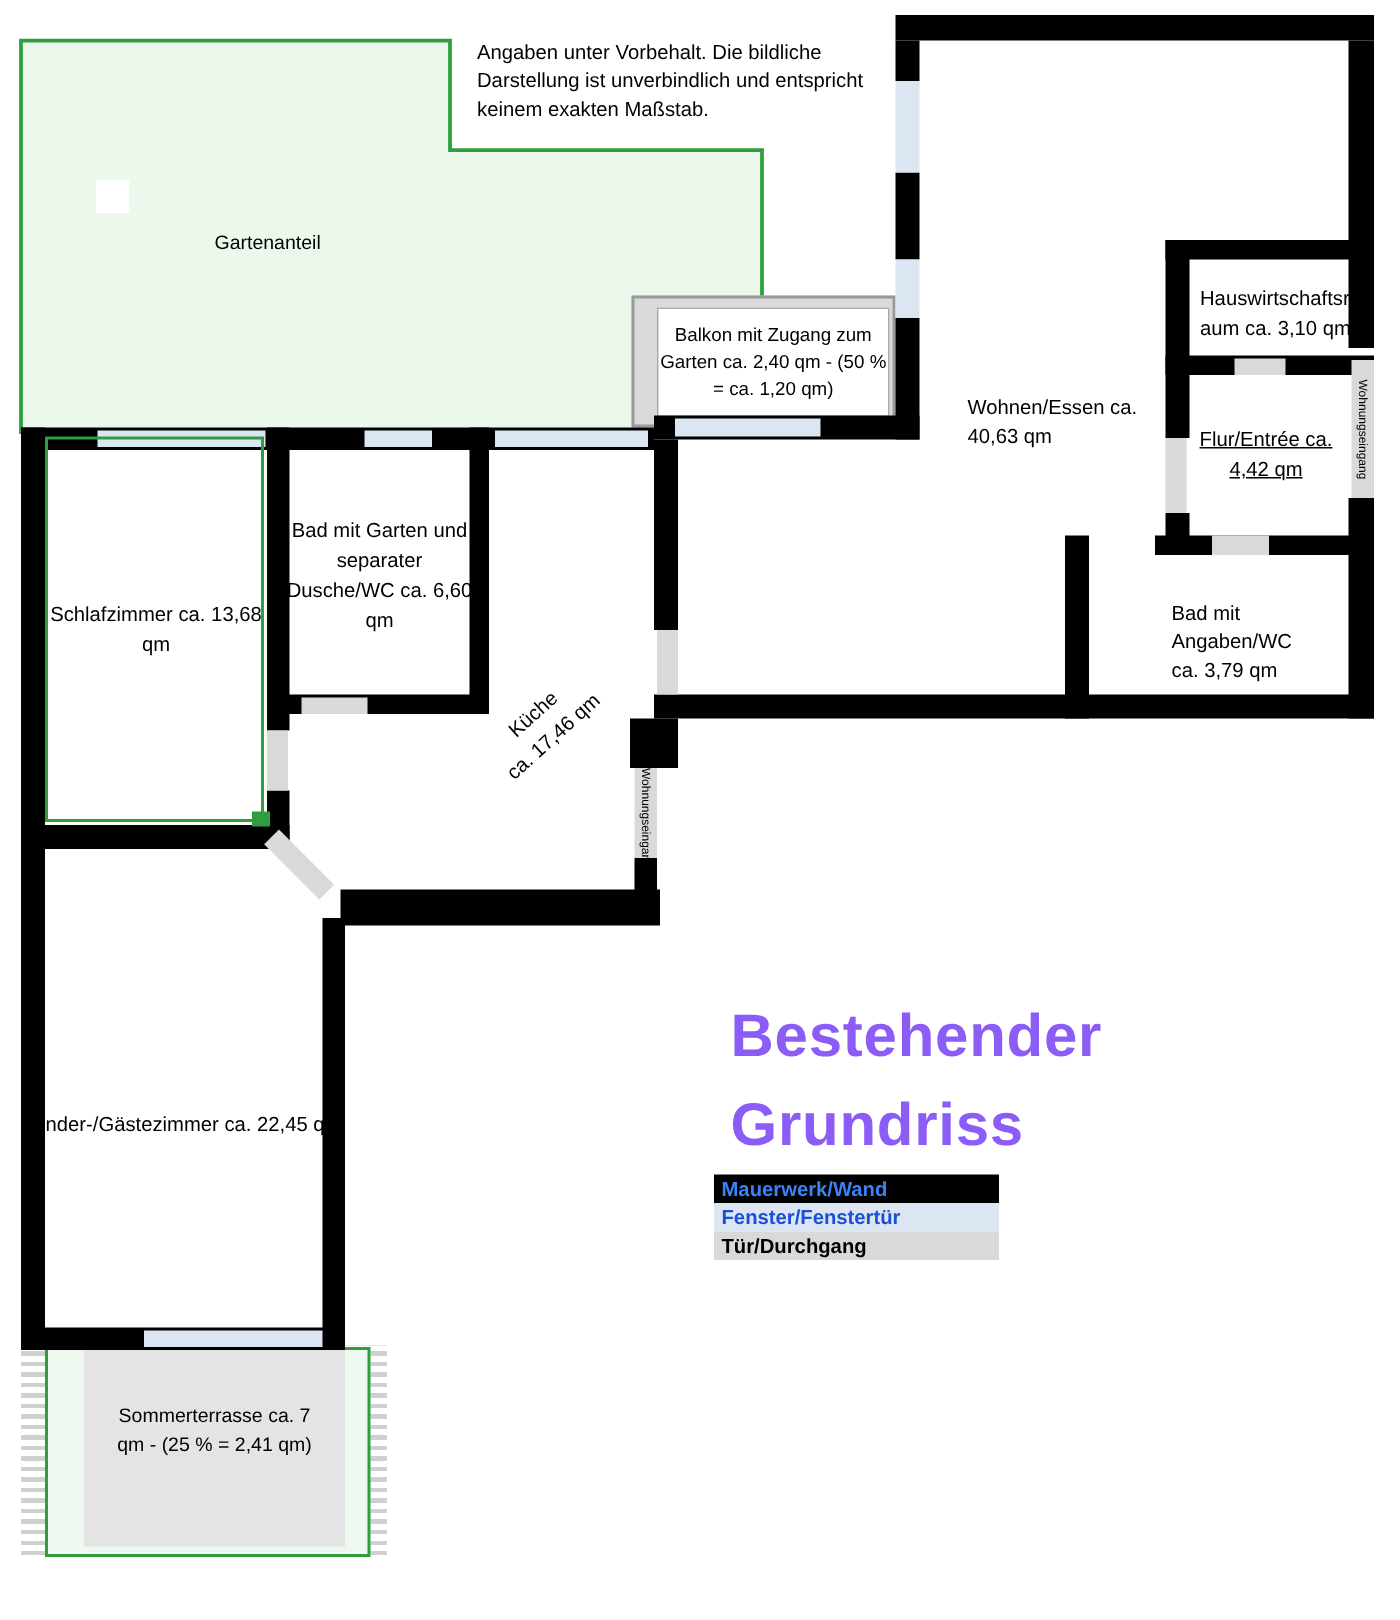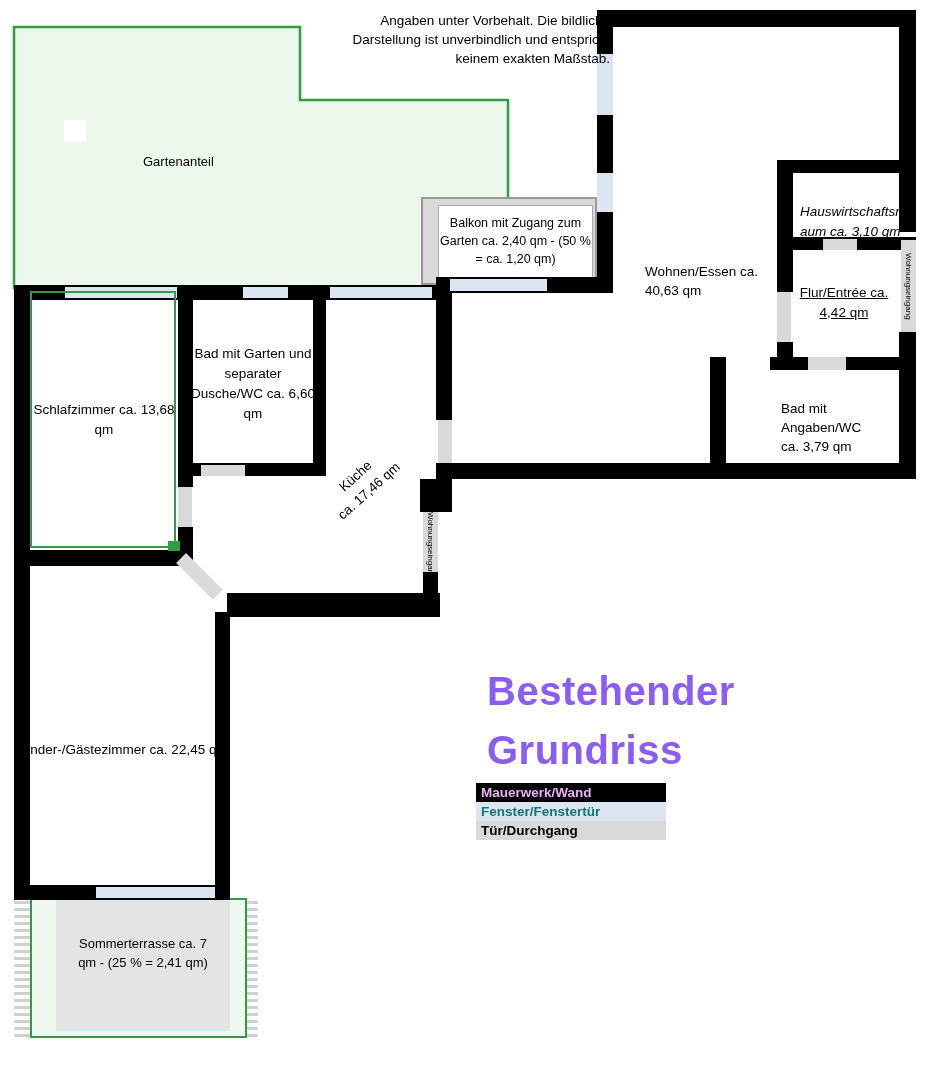--- a/index.html
+++ b/index.html
@@ -28,21 +28,21 @@
     background:#eef8ee; border:2px solid #2f9e3f; z-index:1; }
   .terrace-box { position:absolute; left:56px; top:900px; width:174px; height:131px;
     background:#e4e4e4; z-index:2; }
   .vtext { position:absolute; z-index:4; background:#d9d9d9; color:#000;
     writing-mode:vertical-rl; text-orientation:mixed; font-size:8px; line-height:15px;
     text-align:center; overflow:hidden; white-space:nowrap; }
   .diag-door { position:absolute; left:186px; top:553px; width:52px; height:14px;
     background:#d9d9d9; transform:rotate(45deg); transform-origin:0 0; z-index:3; }
   .kitchen-label { position:absolute; left:295px; top:460px; width:155px; height:70px;
     transform:rotate(-42deg); text-align:center; font-size:13.5px; line-height:20px; z-index:5; }
-  .disclaimer { position:absolute; left:318px; top:11px; width:292px; text-align:right;
+  .disclaimer { position:absolute; left:318px; top:25px; width:292px; text-align:left;
     font-size:13.5px; line-height:19px; z-index:5; }
   .title { position:absolute; left:487px; top:662px; font-size:40px; font-weight:bold;
     line-height:59px; letter-spacing:0.5px; z-index:5; }
   .legend { position:absolute; left:476px; top:783px; width:190px; z-index:5; }
   .legend-row { height:19px; line-height:19px; font-size:13.5px; font-weight:bold; padding-left:5px; }
 </style>
 </head>
 <body>
 
 <div id="plan">
@@ -123,21 +123,21 @@
     <div>Balkon mit Zugang zum</div>
     <div>Garten ca. 2,40 qm - (50 %</div>
     <div>= ca. 1,20 qm)</div>
   </div>
 
   <div class="label" style="left:645px;top:262px;">
     <div>Wohnen/Essen ca.</div>
     <div>40,63 qm</div>
   </div>
 
-  <div class="label" style="left:800px;top:202px;line-height:20px;font-style:italic;">
+  <div class="label" style="left:800px;top:189px;line-height:20px;">
     <div>Hauswirtschaftsr</div>
     <div>aum ca. 3,10 qm</div>
   </div>
 
   <div class="label center" style="left:788px;top:283px;width:112px;line-height:20px;text-decoration:underline;">
     <div>Flur/Entrée ca.</div>
     <div>4,42 qm</div>
   </div>
 
   <div class="label" style="left:781px;top:399px;">
@@ -171,18 +171,18 @@
     <div>Sommerterrasse ca. 7</div>
     <div>qm - (25 % = 2,41 qm)</div>
   </div>
 
   <div class="title" style="color: #8b5cf6;">
     <div>Bestehender</div>
     <div>Grundriss</div>
   </div>
 
   <div class="legend">
-    <div class="legend-row" style="background: rgb(0, 0, 0); color: #f0abfc;">Mauerwerk/Wand</div>
-    <div class="legend-row" style="background: rgb(220, 230, 243); color: #0f766e;">Fenster/Fenstertür</div>
+    <div class="legend-row" style="background: rgb(0, 0, 0); color: #3b82f6;">Mauerwerk/Wand</div>
+    <div class="legend-row" style="background: rgb(220, 230, 243); color: #1d4ed8;">Fenster/Fenstertür</div>
     <div class="legend-row" style="background: rgb(217, 217, 217); color: rgb(0, 0, 0);">Tür/Durchgang</div>
   </div>
 
 </div>
 
 </body></html>

